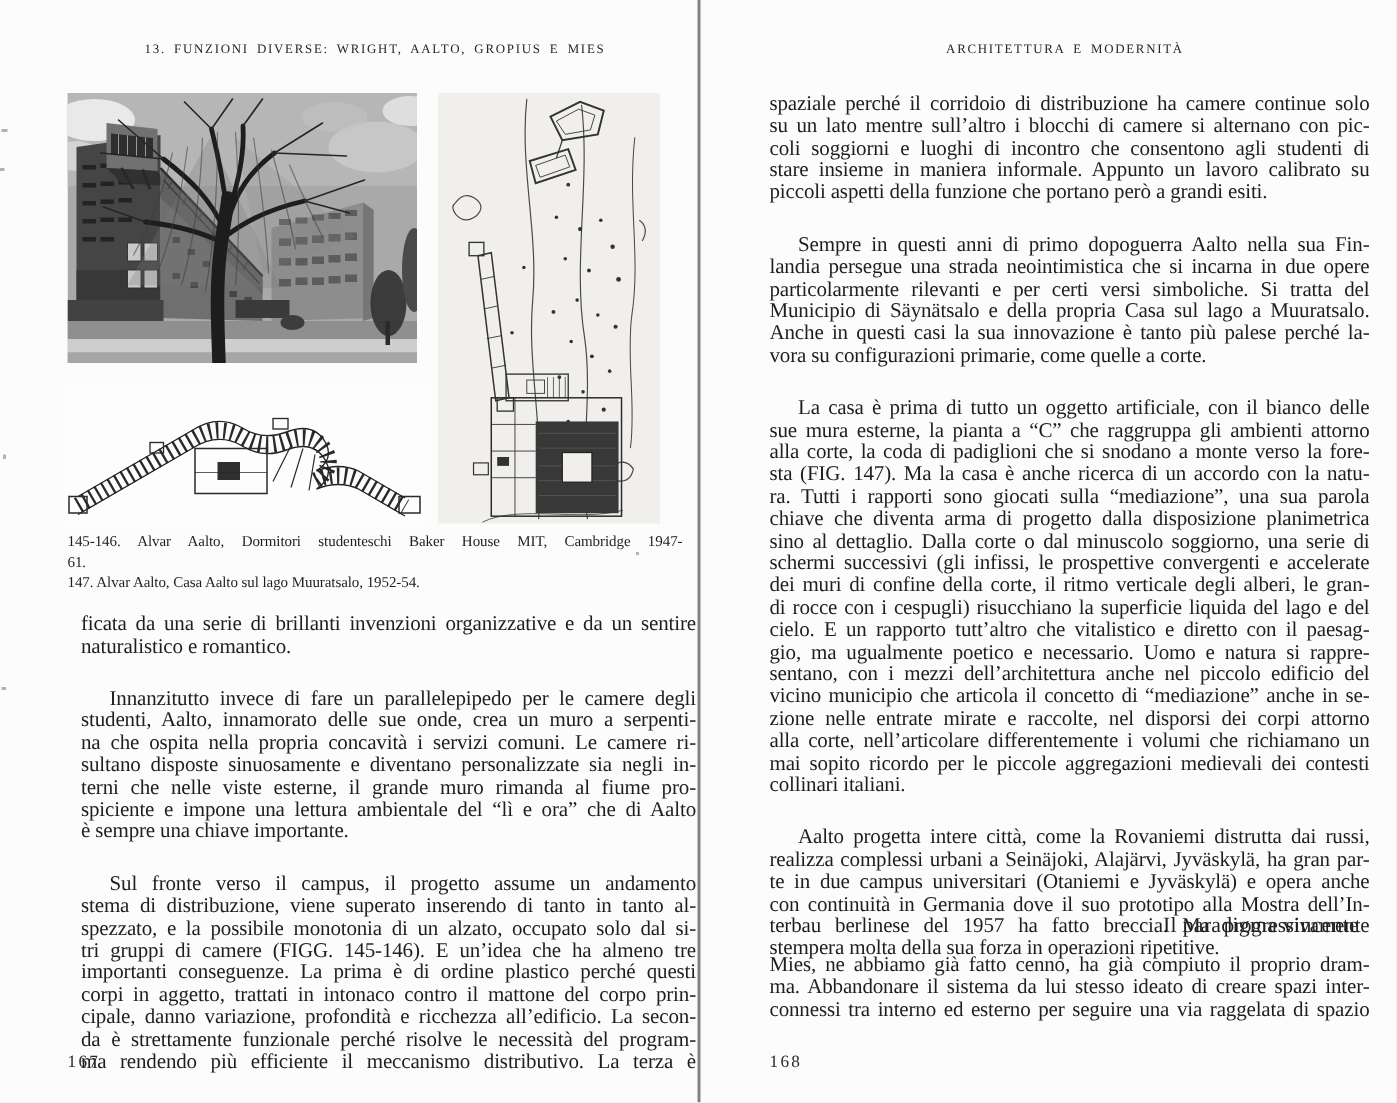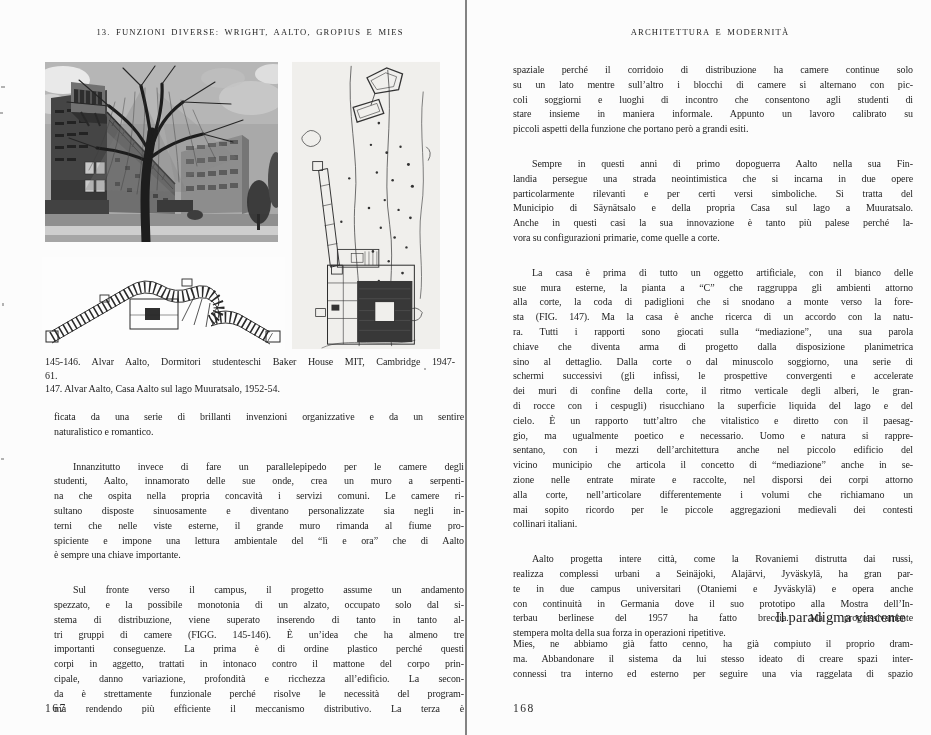--- a/index.html
+++ b/index.html
@@ -10,21 +10,21 @@
     font-family:Liberation Serif, serif;
     overflow:hidden;
   }
   .abs { position:absolute; }
   .gutter { left:465px; top:0; width:2px; height:735px; background:var(--divider,#838383); }
 
   .running-head {
     font-size:8.6px; letter-spacing:1.15px; word-spacing:2.2px;
     text-align:center; color:#262626; white-space:nowrap;
   }
-  .body-block { font-size:10px; letter-spacing:-0.1px; line-height:14.8px; }
+  .body-block { font-size:14px; letter-spacing:-0.1px; line-height:14.8px; }
   .line { text-align:justify; text-align-last:justify; height:14.8px; overflow:hidden; }
   .line.endline { text-align-last:left; }
   .line.firstline { text-indent:19px;margin-top:20px; }
 
   .captions-block { font-size:10px; letter-spacing:-0.05px; line-height:13.6px; }
   .captions-block .line { height:13.6px; }
 
   .section-heading { font-size:14.5px; text-align:right; letter-spacing:0.2px; color:#222; }
   .pageno { font-size:11.5px; letter-spacing:1.5px; color:#2a2a2a; }
 
@@ -284,22 +284,22 @@
           <div class="line firstline">Innanzitutto invece di fare un parallelepipedo per le camere degli</div>
           <div class="line">studenti, Aalto, innamorato delle sue onde, crea un muro a serpenti-</div>
           <div class="line">na che ospita nella propria concavità i servizi comuni. Le camere ri-</div>
           <div class="line">sultano disposte sinuosamente e diventano personalizzate sia negli in-</div>
           <div class="line">terni che nelle viste esterne, il grande muro rimanda al fiume pro-</div>
           <div class="line">spiciente e impone una lettura ambientale del “lì e ora” che di Aalto</div>
           <div class="line endline">è sempre una chiave importante.</div>
         </div>
         <div class="para">
           <div class="line firstline">Sul fronte verso il campus, il progetto assume un andamento</div>
+          <div class="line">stema di distribuzione, viene superato inserendo di tanto in tanto al-</div>
           <div class="line">spezzato, e la possibile monotonia di un alzato, occupato solo dal si-</div>
-          <div class="line">stema di distribuzione, viene superato inserendo di tanto in tanto al-</div>
           <div class="line">tri gruppi di camere (FIGG. 145-146). È un’idea che ha almeno tre</div>
           <div class="line">importanti conseguenze. La prima è di ordine plastico perché questi</div>
           <div class="line">corpi in aggetto, trattati in intonaco contro il mattone del corpo prin-</div>
           <div class="line">cipale, danno variazione, profondità e ricchezza all’edificio. La secon-</div>
           <div class="line">da è strettamente funzionale perché risolve le necessità del program-</div>
           <div class="line">ma rendendo più efficiente il meccanismo distributivo. La terza è</div>
         </div>
       </div>
 
     <div class="abs pageno" style="left:45px;top:702px;width:380px">167</div>

